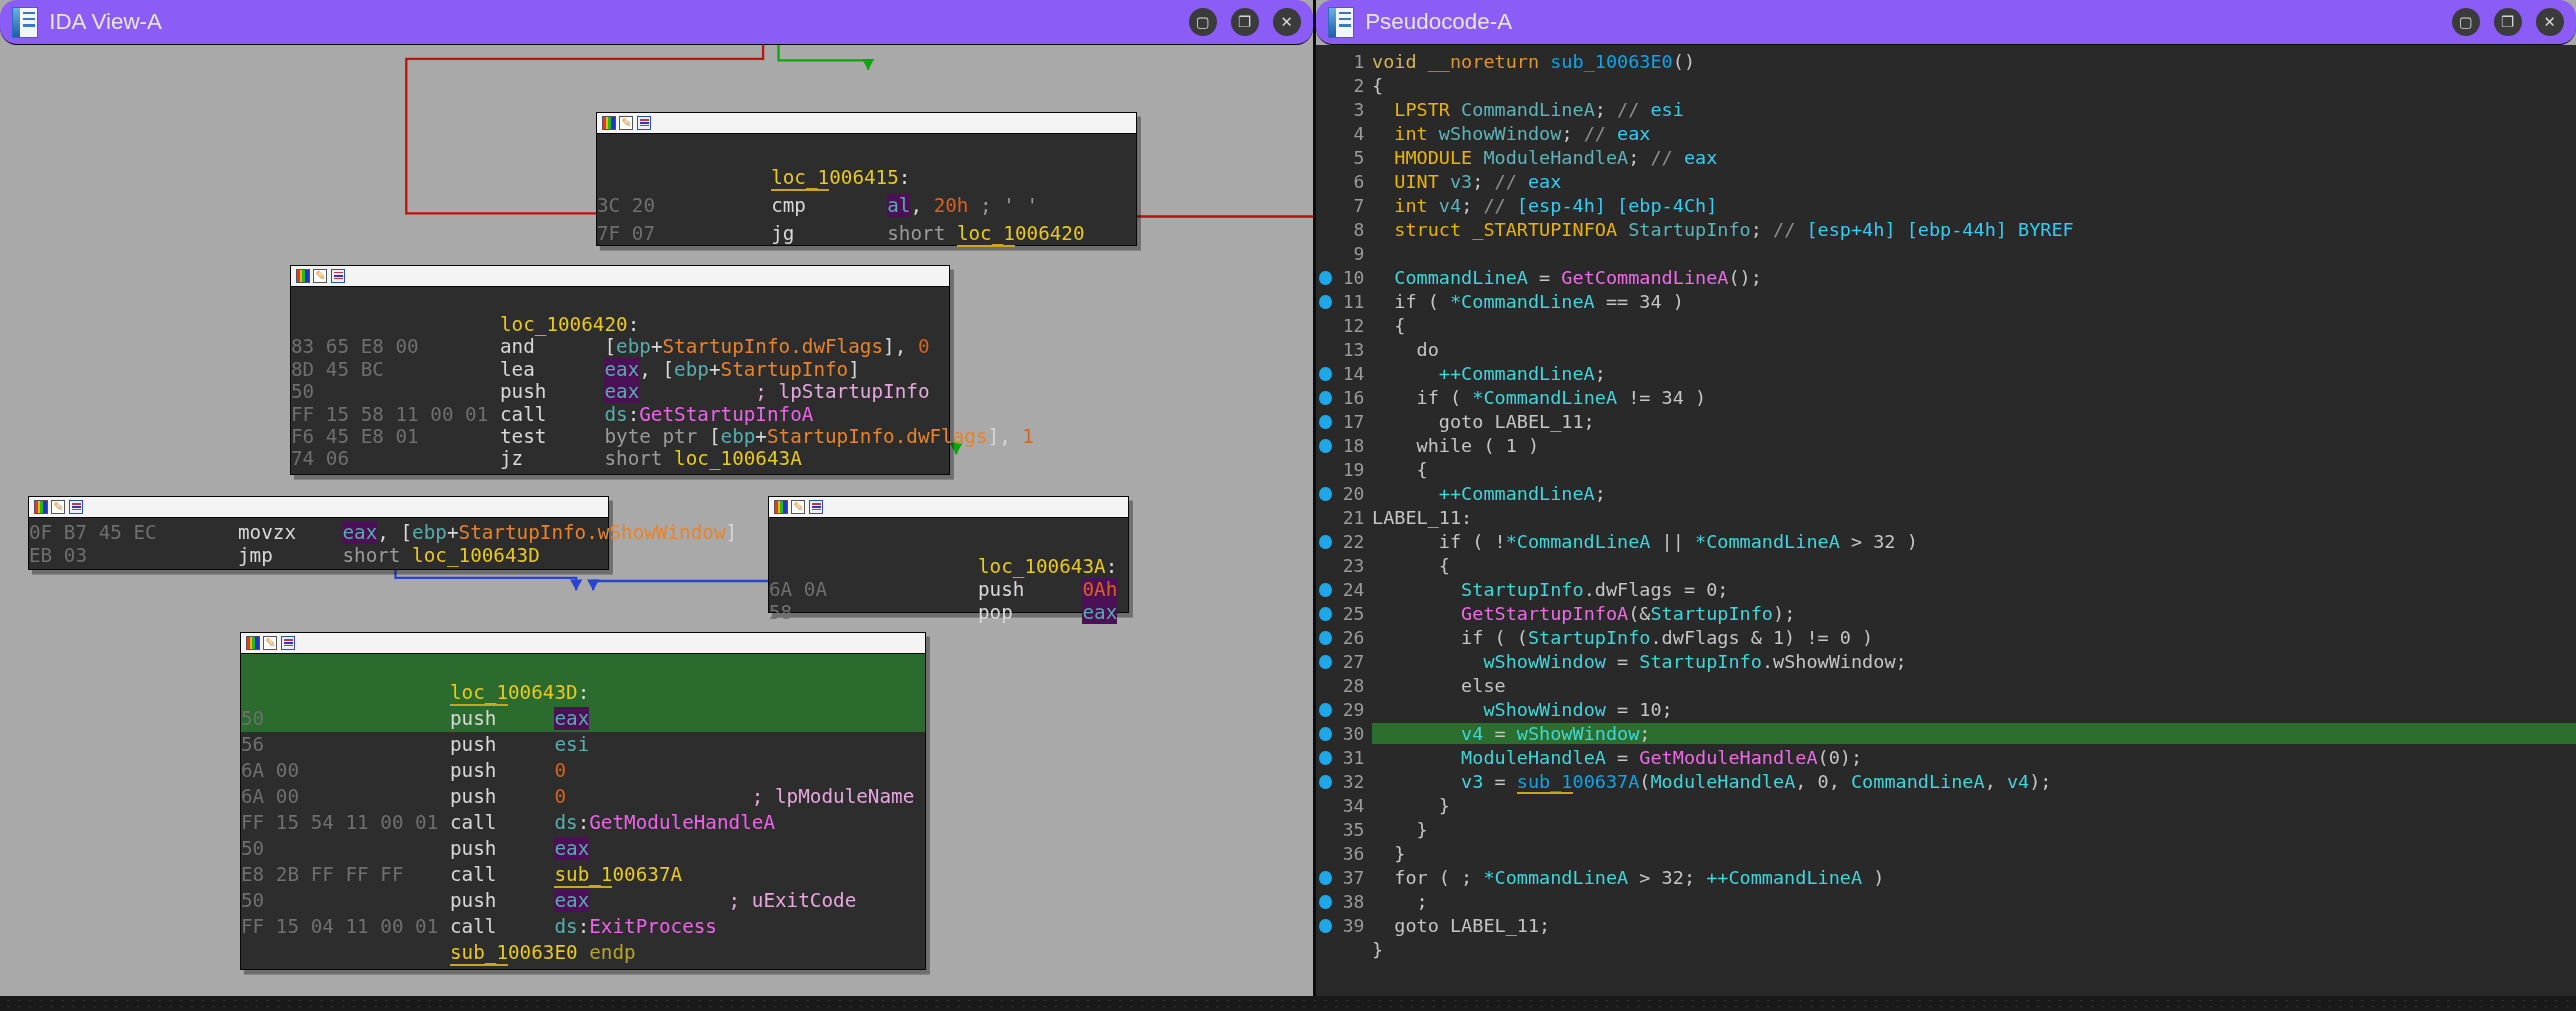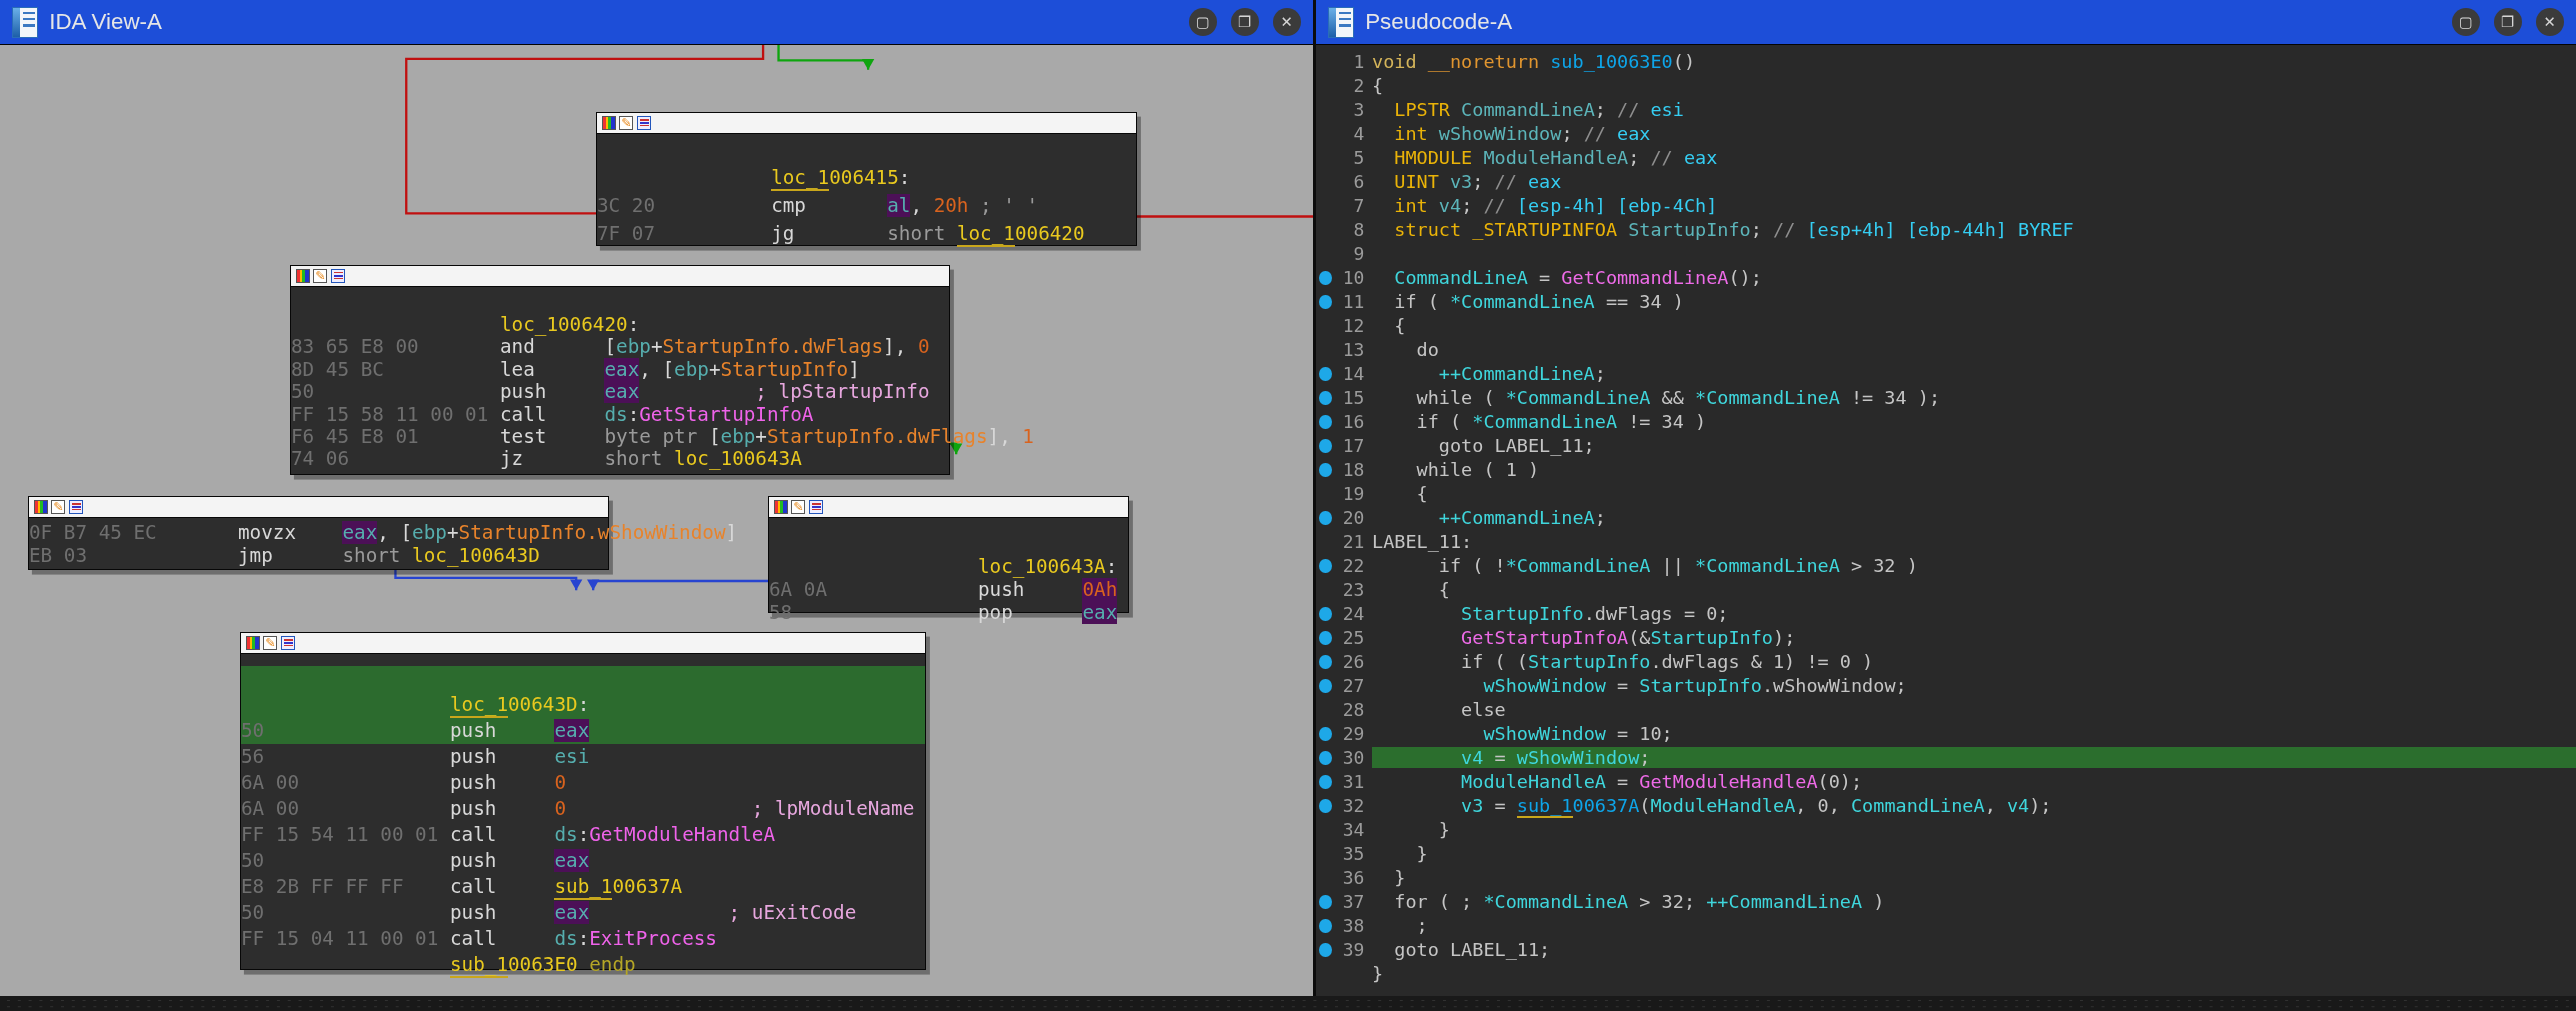--- a/index.html
+++ b/index.html
@@ -1,18 +1,18 @@
 <!DOCTYPE html>
 <html style="font-size:12.4px"><head>
 <meta charset="utf-8">
 <style>
   html,body{margin:0;padding:0;background:#000;}
   .screen{position:relative;width:2576px;height:1012px;overflow:hidden;background:#a9a9a9;font-family:"Liberation Sans",sans-serif;}
   
-  .panel-header{position:absolute;top:0;height:45px;background:#1d4ed8;display:flex;align-items:center;box-sizing:border-box;padding:0 12.4px;border-bottom:1.5px solid #040404;}
+  .panel-header{position:absolute;top:0;height:45px;background:#8b5cf6;display:flex;align-items:center;box-sizing:border-box;padding:0 12.4px;border-bottom:1.5px solid #040404;border-radius:17px;}
   .panel-header .ph-title{color:#e6e6e6;font-size:22.4px;margin-left:10.8px;flex:1;white-space:nowrap;}
   .doc-icon{width:26px;height:31px;position:relative;background:#f2f6fa;border:1.5px solid #2a6db8;box-sizing:border-box;}
   .doc-icon:before{content:"";position:absolute;left:0;top:0;bottom:0;width:7px;background:linear-gradient(180deg,#6ab0e8,#1d5fa8);}
   .doc-icon:after{content:"";position:absolute;left:10px;right:2.3px;top:4.6px;height:18.5px;
     background:repeating-linear-gradient(180deg,#3a79c2 0 2.3px,transparent 2.3px 6.2px);}
   .winbtns{display:flex;gap:14px;}
   .winbtn{width:28px;height:28px;border-radius:50%;background:#3b3b3b;color:#d6d6d6;display:flex;align-items:center;justify-content:center;font-size:14.7px;line-height:1;}
   
   .graph-area{position:absolute;left:0;top:45px;width:1313px;height:967px;background:#a9a9a9;overflow:hidden;}
   .edges{position:absolute;left:0;top:0;pointer-events:none;}
@@ -158,21 +158,21 @@
           <div class="asm" style="line-height: 23px; height: 23px;"><span class="bytes">6A 0A             </span><span class="w">push     </span><span class="num hlp">0Ah</span></div>
           <div class="asm" style="line-height: 23px; height: 23px;"><span class="bytes">58                </span><span class="w">pop      </span><span class="reg hlp">eax</span></div>
         </div>
       </div>
       <div class="block" style="left: 240px; top: 545px; width: 686px; height: 338px;">
         <div class="tb">
           <span class="nicon palette"></span>
           <span class="nicon pencil"></span>
           <span class="nicon winfo"></span>
         </div>
-        <div style="padding-top: 12px;">
+        <div style="padding-top: 0px;">
           <div class="asm hl" style="line-height: 26px; height: 26px;"></div>
           <div class="asm hl" style="line-height: 26px; height: 26px;"><span class="w">                  </span><span class="lbl u">loc_1</span><span class="lbl">00643D</span><span class="w">:</span></div>
           <div class="asm hl" style="line-height: 26px; height: 26px;"><span class="bytes">50                </span><span class="w">push     </span><span class="reg hlp">eax</span></div>
           <div class="asm" style="line-height: 26px; height: 26px;"><span class="bytes">56                </span><span class="w">push     </span><span class="reg">esi</span></div>
           <div class="asm" style="line-height: 26px; height: 26px;"><span class="bytes">6A 00             </span><span class="w">push     </span><span class="num">0</span></div>
           <div class="asm" style="line-height: 26px; height: 26px;"><span class="bytes">6A 00             </span><span class="w">push     </span><span class="num">0</span><span class="w">                </span><span class="cmt">; lpModuleName</span></div>
           <div class="asm" style="line-height: 26px; height: 26px;"><span class="bytes">FF 15 54 11 00 01 </span><span class="w">call     </span><span class="reg">ds</span><span class="w">:</span><span class="fn">GetModuleHandleA</span></div>
           <div class="asm" style="line-height: 26px; height: 26px;"><span class="bytes">50                </span><span class="w">push     </span><span class="reg hlp">eax</span></div>
           <div class="asm" style="line-height: 26px; height: 26px;"><span class="bytes">E8 2B FF FF FF    </span><span class="w">call     </span><span class="sub u">sub_1</span><span class="sub">00637A</span></div>
           <div class="asm" style="line-height: 26px; height: 26px;"><span class="bytes">50                </span><span class="w">push     </span><span class="reg hlp">eax</span><span class="w">            </span><span class="cmt">; uExitCode</span></div>
@@ -234,24 +234,20 @@
         </div>
         <div class="pline">
           <span class="gutter">13</span>
           <span class="ptext"><span class="w">    do</span></span>
         </div>
         <div class="pline">
           <span class="gutter">14<span class="bp"></span></span>
           <span class="ptext"><span class="w">      </span><span class="lv">++CommandLineA</span><span class="w">;</span></span>
         </div>
         <div class="pline">
-          <span class="gutter">15<span class="bp"></span></span>
-          <span class="ptext"><span class="w">    while ( </span><span class="lv">*CommandLineA</span><span class="w"> &amp;&amp; </span><span class="lv">*CommandLineA</span><span class="w"> != 34 );</span></span>
-        </div>
-        <div class="pline">
           <span class="gutter">16<span class="bp"></span></span>
           <span class="ptext"><span class="w">    if ( </span><span class="lv">*CommandLineA</span><span class="w"> != 34 )</span></span>
         </div>
         <div class="pline">
           <span class="gutter">17<span class="bp"></span></span>
           <span class="ptext"><span class="w">      goto LABEL_11;</span></span>
         </div>
         <div class="pline">
           <span class="gutter">18<span class="bp"></span></span>
           <span class="ptext"><span class="w">    while ( 1 )</span></span>

